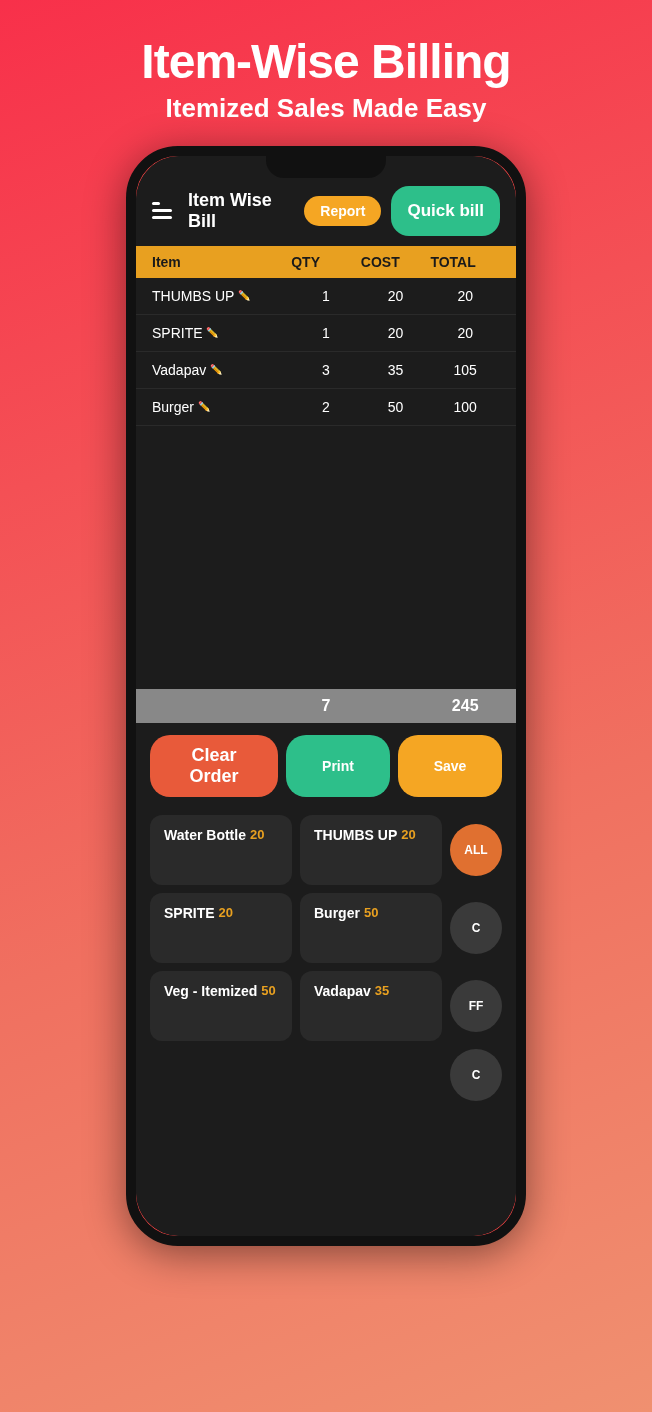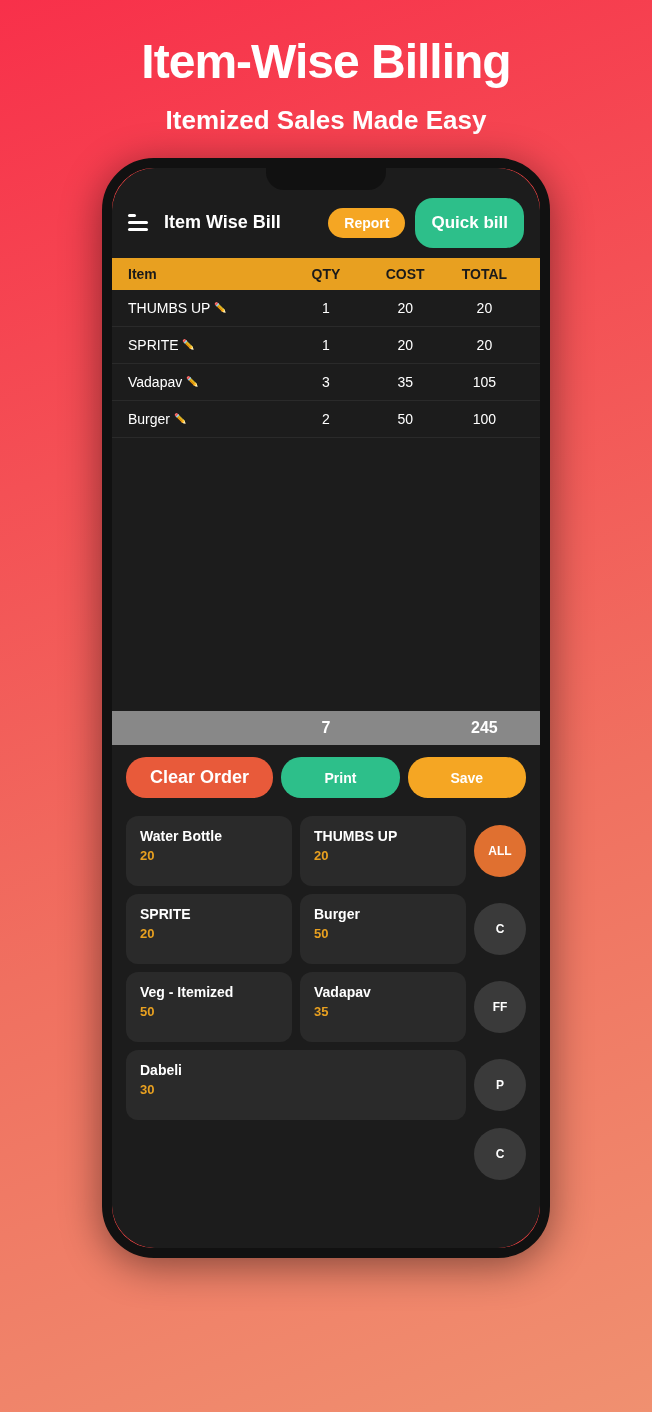--- a/index.html
+++ b/index.html
@@ -20,25 +20,25 @@
       text-align: center;
       margin-top: 36px;
       line-height: 1.1;
       letter-spacing: -1px;
     }
     .hero-subtitle {
       font-size: 26px;
       font-weight: 700;
       color: #fff;
       text-align: center;
-      margin-top: 16px;
+      margin-top: 4px;
       margin-bottom: 22px;
     }
     .phone-outer {
-      width: 448px;
+      width: 400px;
       height: 1100px;
       background: #ef4444;
       border-radius: 52px;
       border: 10px solid #111;
       box-shadow: 0 8px 40px rgba(0,0,0,0.45);
       overflow: hidden;
       position: relative;
       display: flex;
       flex-direction: column;
     }
@@ -115,21 +115,21 @@
     .table-header {
       display: grid;
       grid-template-columns: 2fr 1fr 1fr 1fr;
       background: #e8a020;
       padding: 8px 16px;
     }
     .table-header span {
       font-size: 14px;
       font-weight: 800;
       color: #1a1a1a;
-      text-align: center;
+      text-align: left;
     }
     .table-header span:first-child { text-align: left; }
     
     .table-body {
       flex: 1;
       background: #1c1c1c;
       min-height: 0;
     }
     .table-row {
       display: grid;
@@ -233,21 +233,21 @@
       margin-bottom: 8px;
       align-items: stretch;
     }
     .product-card {
       background: #2a2a2a;
       border-radius: 12px;
       padding: 12px 14px;
       flex: 1;
       cursor: pointer;
       display: flex;
-      flex-direction: column;
+      flex-direction: row;
       gap: 4px;
       min-height: 70px;
     }
     .product-card.full-width {
       flex: 2.2;
     }
     .product-name {
       font-size: 14px;
       font-weight: 700;
       color: #fff;
@@ -374,27 +374,20 @@
           <span class="product-name">Veg - Itemized</span>
           <span class="product-price">50</span>
         </div>
         <div class="product-card">
           <span class="product-name">Vadapav</span>
           <span class="product-price">35</span>
         </div>
         <button class="side-btn">FF</button>
       </div>
 
-      <div class="product-row">
-        <div class="product-card full-width">
-          <span class="product-name">Dabeli</span>
-          <span class="product-price">30</span>
-        </div>
-        <button class="side-btn">P</button>
-      </div>
 
       <div class="product-row">
         <div style="flex:1"></div>
         <div style="flex:1"></div>
         <button class="side-btn">C</button>
       </div>
     </div>
 
   </div>
 </div>

